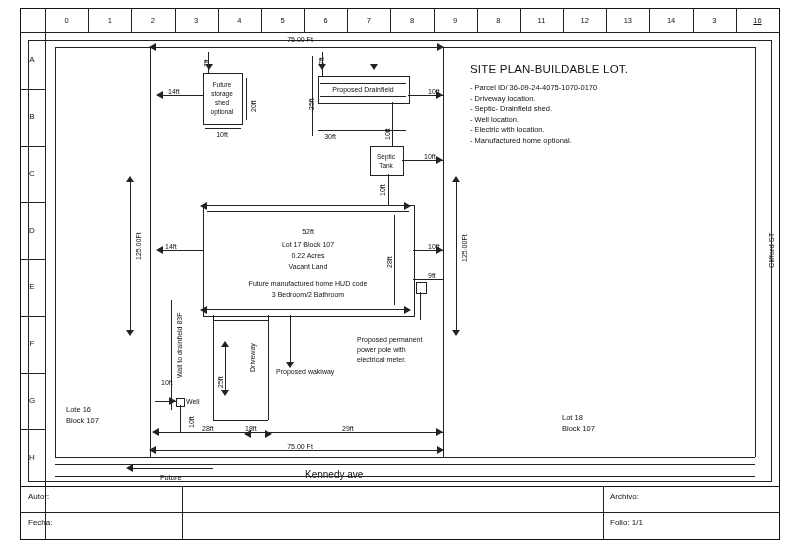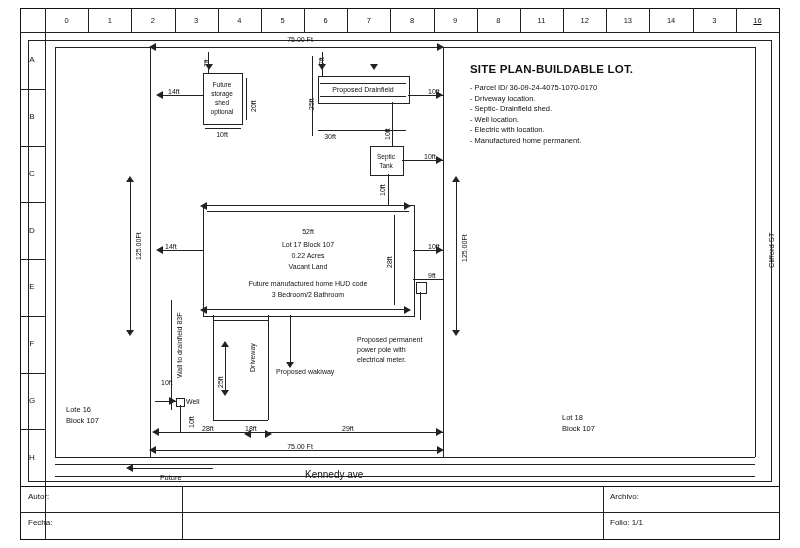--- a/index.html
+++ b/index.html
@@ -6,21 +6,21 @@
   body{width:800px;height:548px;overflow:hidden;font-family:"Liberation Sans",sans-serif;color:#111;}
   #sheet{position:relative;width:800px;height:548px;background:#ffffff;}
   .ln{position:absolute;background:#222;}
   .hl{height:1px;}
   .vl{width:1px;}
   .thick{background:#111;}
   .txt{position:absolute;font-size:7px;line-height:8px;color:#111;white-space:pre;}
   .txt.c{text-align:center;}
   .box{position:absolute;border:1px solid #222;background:#fff;}
   .rot{transform-origin:0 0;}
-  .title{position:absolute;font-size:11.5px;font-weight:bold;letter-spacing:.2px;}
+  .title{position:absolute;font-size:11.5px;font-weight:normal;letter-spacing:.2px;}
   .bullets{position:absolute;font-size:7.5px;line-height:10.5px;}
   .colnum{position:absolute;font-size:7.5px;text-align:center;width:14px;}
   .rowlet{position:absolute;font-size:8px;text-align:center;width:12px;font-weight:normal;}
   .wm{position:absolute;font-size:14px;font-weight:bold;color:#3a3a3a;opacity:.85;letter-spacing:.3px;}
   .arrow{position:absolute;}
 </style>
 </head>
 <body>
 
 <div id="sheet">
@@ -118,21 +118,21 @@
   <div class="ln vl" style="left:456px;top:180px;height:150px;"></div>
   <div class="ln vl" style="left:171px;top:300px;height:110px;"></div>
 
   <div class="title" style="left:470px;top:63px;">SITE PLAN-BUILDABLE LOT.</div>
   <div class="bullets" style="left:470px;top:83px;">
     <div>- Parcel ID/ 36-09-24-4075-1070-0170</div>
     <div>- Driveway location.</div>
     <div>- Septic- Drainfield shed.</div>
     <div>- Well location.</div>
     <div>- Electric with location.</div>
-    <div>- Manufactured home permanent.</div>
+    <div>- Manufactured home optional.</div>
   </div>
 
   <div class="box" style="left:203px;top:73px;width:38px;height:50px;"></div>
   <div class="txt c" style="left:203px;top:80px;width:38px;font-size:6.5px;line-height:9px;">Future
 storage
 shed
 optional</div>
   <div class="txt" style="left:168px;top:88px;">14ft</div>
   <div class="txt rot" style="left:203px;top:67px;transform:rotate(-90deg);">7ft</div>
   <div class="txt c" style="left:203px;top:131px;width:38px;">10ft</div>

